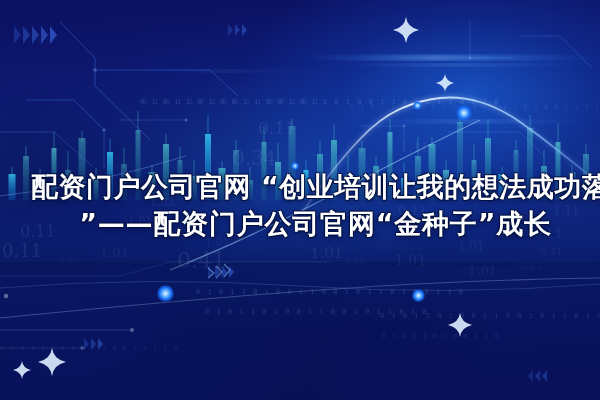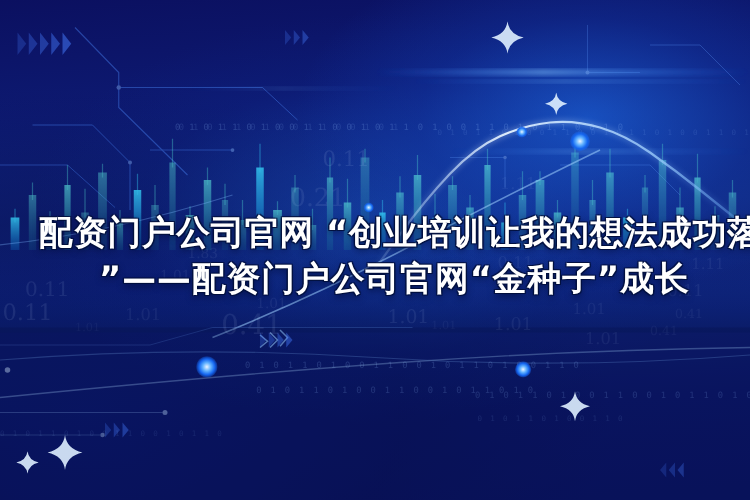--- a/index.html
+++ b/index.html
@@ -356,21 +356,21 @@
       <div class="binary" style="left: 143px; top: 98px; font-size: 7px; opacity: 0.3;">0 1 0 1 1 0 1 0 0 1 1 0 0 1 0 1</div>
       <div class="binary" style="left: 205px; top: 308px; font-size: 7px; opacity: 0.38;">0 1 0 1 1 0 1 0 0 1 1 0 0 1 0 1 1 0 1 0</div>
       <div class="binary" style="left: 380px; top: 312px; font-size: 7px; opacity: 0.36;">0 1 0 1 1 0 1 0 0 1 1 0 0 1 0 1 1 0 1 0 0 1</div>
       <div class="binary" style="left: 382px; top: 332px; font-size: 6px; opacity: 0.26;">0 1 0 1 1 0 1 0 0 1 1 0</div>
       <div class="binary" style="left: 350px; top: 103px; font-size: 6px; opacity: 0.28;">0 1 0 1 1 0 1 0 0 1 1 0 0 1 0 1 1 0 1 0 0 1 1 0 1 0</div>
       <div class="binary" style="left: 0px; top: 344px; font-size: 6px; opacity: 0.22;">0 1 0 1 1 0 1 0 0 1 1 0 0 1 0 1 1 0</div>
     </div>
 
   <div id="numbers">
       <div class="num" style="left: 258px; top: 118px; font-size: 17px; opacity: 0.34;">0.11</div>
-      <div class="num" style="left: 232px; top: 146px; font-size: 20px; opacity: 0.3;">0.21</div>
+      <div class="num" style="left: 232px; top: 146px; font-size: 20px; opacity: 0.3;">0.34</div>
       <div class="num" style="left: 400px; top: 140px; font-size: 13px; opacity: 0.22;">1.11</div>
       <div class="num" style="left: 150px; top: 196px; font-size: 11px; opacity: 0.26;">1.83</div>
       <div class="num" style="left: 128px; top: 214px; font-size: 11px; opacity: 0.24;">1.01</div>
       <div class="num" style="left: 20px; top: 222px; font-size: 16px; opacity: 0.3;">0.11</div>
       <div class="num" style="left: 2px; top: 240px; font-size: 18px; opacity: 0.32;">0.11</div>
       <div class="num" style="left: 205px; top: 236px; font-size: 11px; opacity: 0.24;">1.01</div>
       <div class="num" style="left: 100px; top: 245px; font-size: 13px; opacity: 0.22;">1.01</div>
       <div class="num" style="left: 310px; top: 244px; font-size: 15px; opacity: 0.28;">1.01</div>
       <div class="num" style="left: 177px; top: 248px; font-size: 22px; opacity: 0.3;">0.41</div>
       <div class="num" style="left: 540px; top: 246px; font-size: 10px; opacity: 0.2;">0.41</div>

